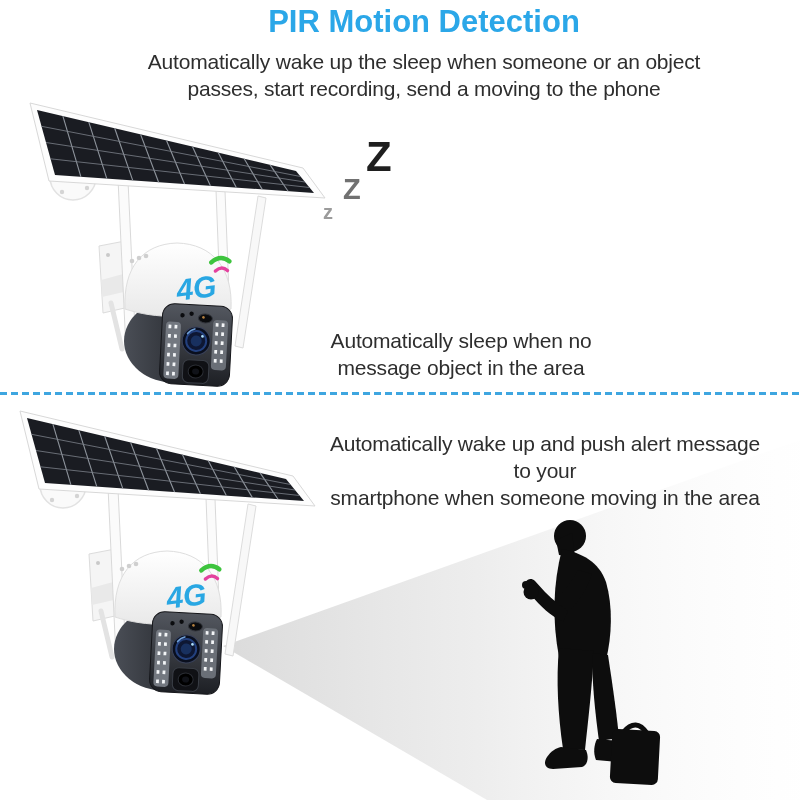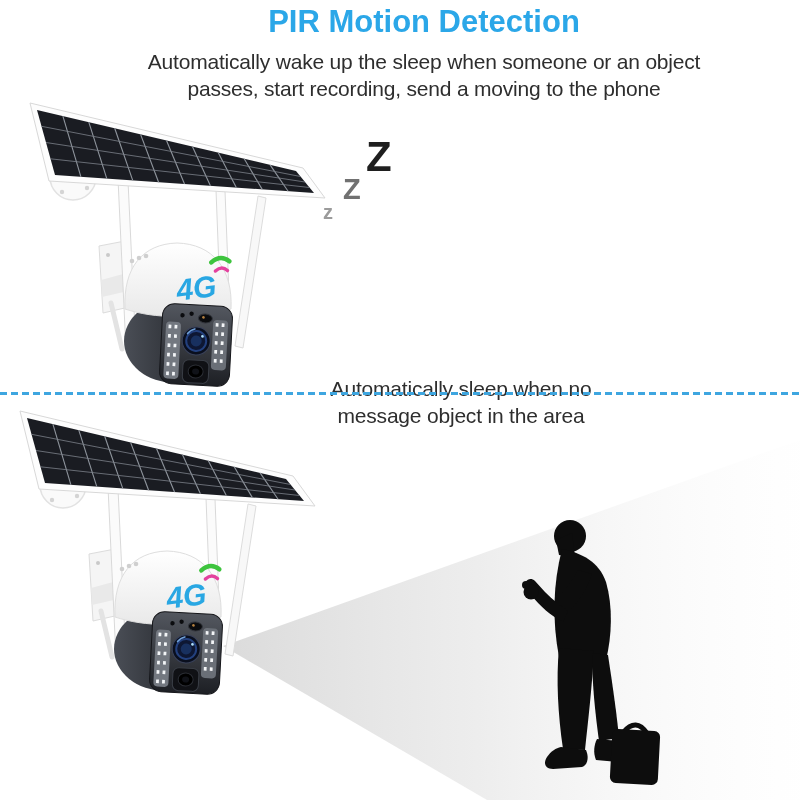--- a/index.html
+++ b/index.html
@@ -11,21 +11,21 @@
   .txt{position:absolute;z-index:2;padding-left:24px;}
   .title{
     left:0;top:4px;width:800px;text-align:center;
     font-size:31px;font-weight:bold;color:var(--title-blue,#2ba7e8);
   }
   .subtitle{
     left:0;top:48px;width:800px;text-align:center;
     font-size:21px;line-height:27px;letter-spacing:-0.2px;
   }
   .caption{font-size:21px;line-height:27px;text-align:center;letter-spacing:-0.2px;}
-  .sleep-caption{left:237px;top:327px;width:400px;margin-top:48px;}
+  .sleep-caption{left:237px;top:327px;width:400px;}
   .wake-caption{left:296px;top:430px;width:450px;}
   .zchar{position:absolute;z-index:2;font-weight:bold;line-height:1;}
   .z-large{left:366px;top:136px;font-size:42px;color:#1f1f1f;}
   .z-medium{left:343px;top:175px;font-size:29px;color:#717171;}
   .z-small{left:323px;top:202px;font-size:20px;color:#9b9b9b;}
   .divider{
     position:absolute;z-index:2;left:0;top:392px;width:800px;height:3px;
     background:repeating-linear-gradient(to right,
       var(--divider-blue,#3ea6e0) 0 7px, transparent 7px 11px);
   }
@@ -203,14 +203,18 @@
   <span class="zchar z-medium">Z</span>
   <span class="zchar z-small">z</span>
 
   <div class="txt caption sleep-caption">
     <div>Automatically sleep when no</div>
     <div>message object in the area</div>
   </div>
 
   <div class="divider"></div>
 
+  <div class="txt caption wake-caption">
+    <div>Automatically wake up and push alert message to your</div>
+    <div>smartphone when someone moving in the area</div>
+  </div>
 
 </div>
 
 </body></html>

